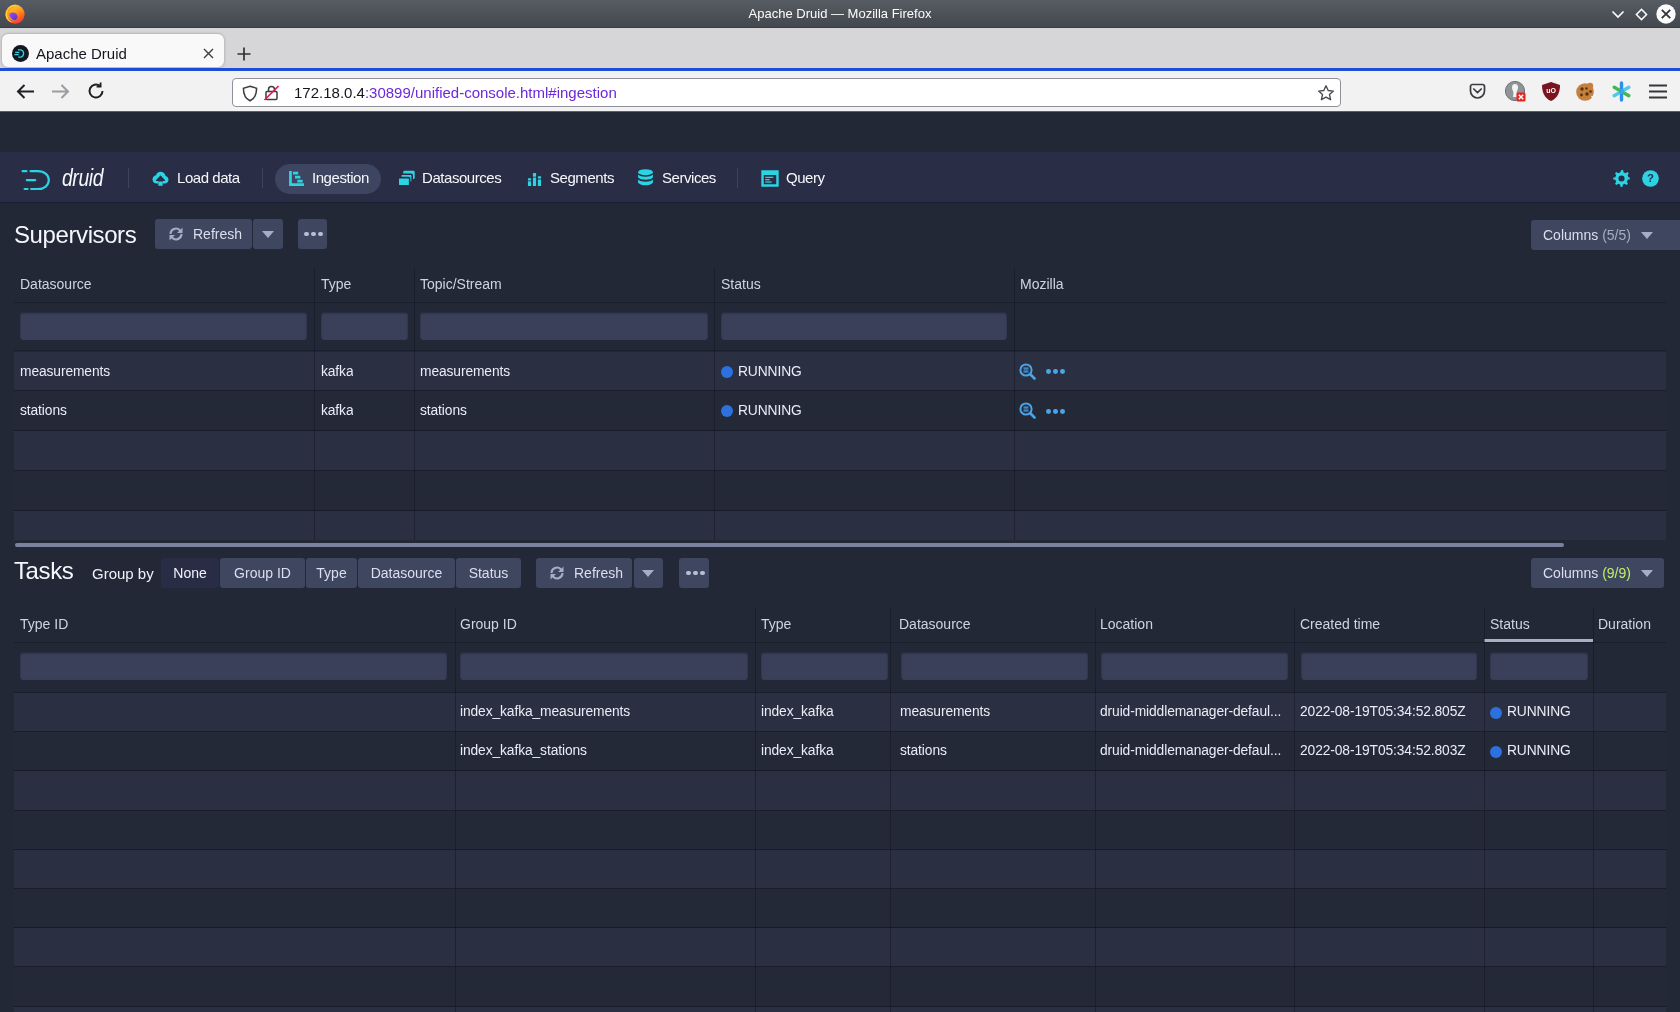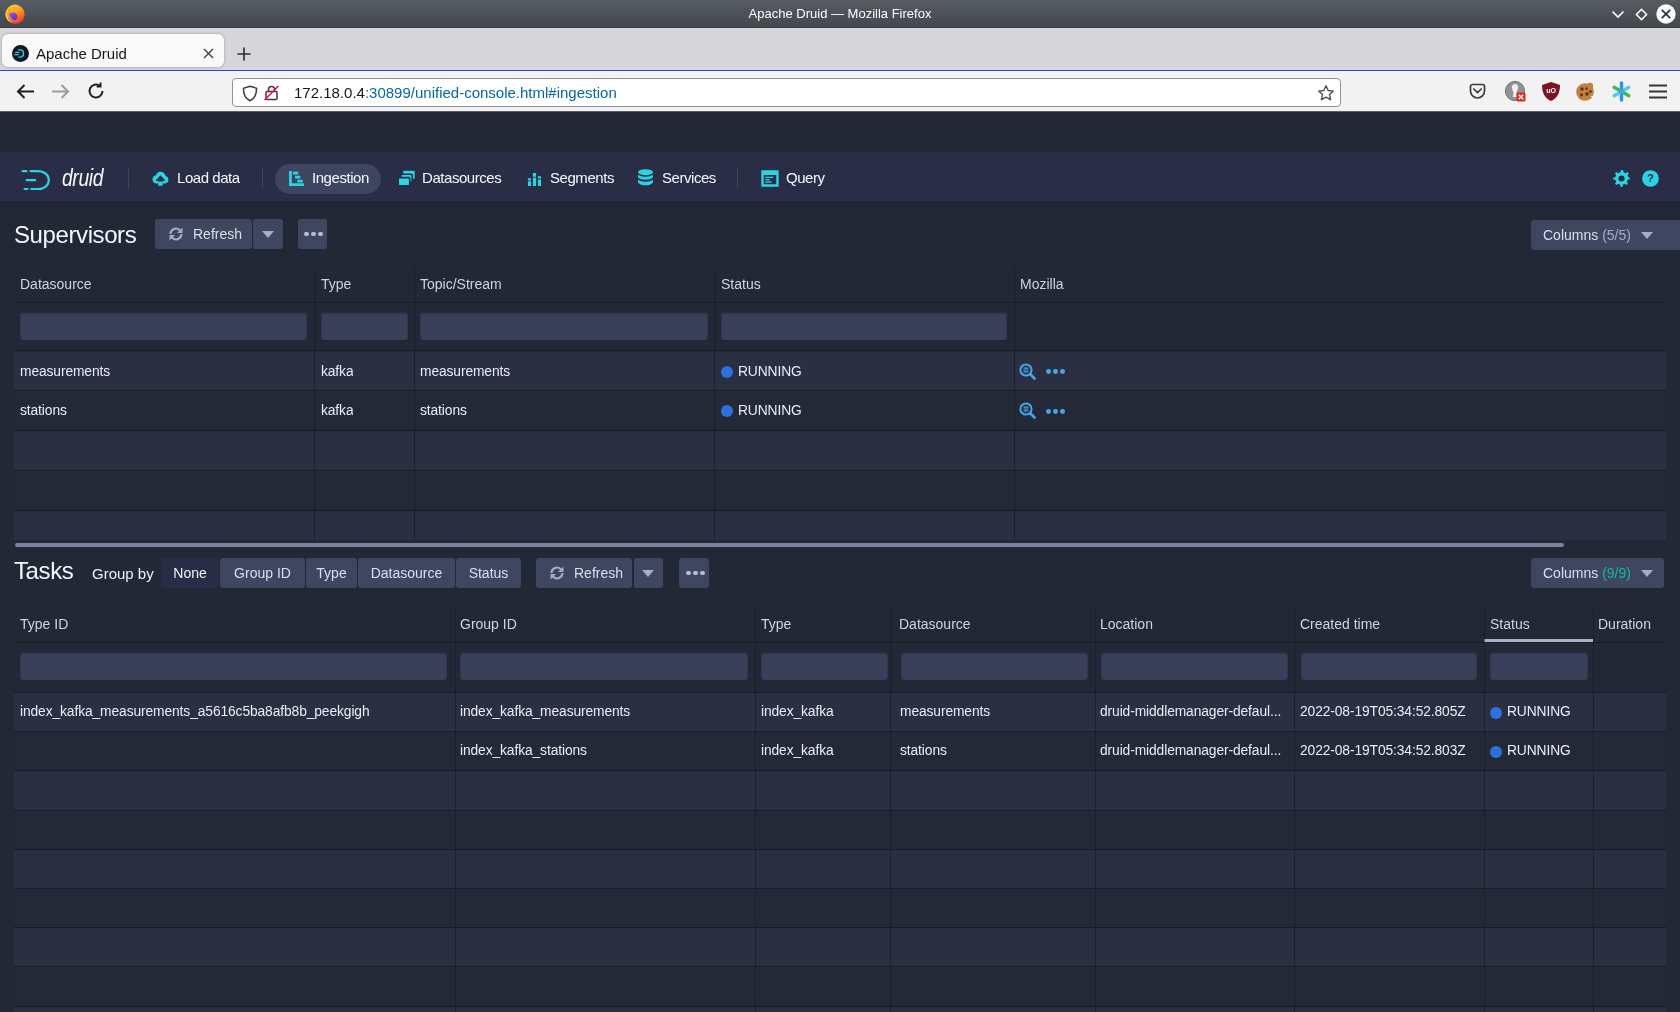--- a/index.html
+++ b/index.html
@@ -7,31 +7,31 @@
   body { font-family:"Liberation Sans", sans-serif; }
   #stage { position:relative; width:1680px; height:1012px; background:#232837; overflow:hidden; }
   .abs { position:absolute; }
   svg { display:block; }
 
   
   #titlebar { position:absolute; left:0; top:0; width:1680px; height:28px;
     background:linear-gradient(#575c63,#43484e); border-bottom:1px solid #393d43; }
   #titlebar .title { position:absolute; left:0; right:0; top:0; height:28px;
     text-align:center; line-height:28px; color:#fcfcfc; font-size:13px; }
-  #tabbar { position:absolute; left:0; top:28px; width:1680px; height:43px; background:#d6d6d8; border-bottom:1px solid #1d4ed8; }
+  #tabbar { position:absolute; left:0; top:28px; width:1680px; height:43px; background:#d6d6d8; border-bottom:3px solid #1d4ed8; }
   #tab { position:absolute; left:2px; top:6px; width:222px; height:33px; background:#f9f9fa;
     border-radius:6px; box-shadow:0 0 3px rgba(0,0,0,.3); }
   #tab .tabtitle { position:absolute; left:34px; top:3px; height:33px; line-height:33px;
     font-size:15px; color:#16141c; }
   #toolbar { position:absolute; left:0; top:71px; width:1680px; height:41px; background:#f2f2f3;
     border-bottom:1px solid #5d5d68; }
   #urlbar { position:absolute; left:232px; top:7px; width:1109px; height:29px; background:#ffffff;
     border:1px solid #90909a; border-radius:4px; }
   #urltext { position:absolute; left:61px; top:0; height:27px; line-height:27px; font-size:15px; color:#16141c; white-space:nowrap; }
-  #urltext .dim { color:#0369a1; }
+  #urltext .dim { color:#6d28d9; }
 
   
   #app { position:absolute; left:0; top:112px; width:1680px; height:900px; background:#232837;margin-top:40px; }
   #navbar { position:absolute; left:0; top:0; width:1680px; height:51px; background:#292e46;
     border-bottom:1px solid #1a1f30; }
   .navtext { position:absolute; top:4px; height:44px; line-height:44px; color:#f6f8fc; font-size:15px; letter-spacing:-0.45px; }
   .navsep { position:absolute; top:16px; width:1px; height:20px; background:#3e4459; }
   #pill { position:absolute; left:275px; top:12px; width:106px; height:30px; background:#3e4560; border-radius:15px; }
 
   .h1 { position:absolute; color:#f5f7fd; font-size:24px; font-weight:500; letter-spacing:-0.4px; }
@@ -345,21 +345,21 @@
           </svg>
       </div>
       <div class="btn" style="left:679px;top:406px;width:30px">
         <div class="bluedots" style="left:7px;top:12.5px">
             <i style="background:#b9bfd2"></i>
             <i style="background:#b9bfd2"></i>
             <i style="background:#b9bfd2"></i>
           </div>
       </div>
       <div class="btn" style="left:1531px;top:406px;width:133px">
-        <span class="abs" style="left:12px">Columns <span style="color:#14b8a6">(9/9)</span></span>
+        <span class="abs" style="left:12px">Columns <span style="color:#bef264">(9/9)</span></span>
         <svg class="abs" style="left:110px;top:12px" width="12" height="7" viewBox="0 0 12 7">
             <path d="M0 0 H12 L6 7 Z" fill="#a6adc4"></path>
           </svg>
       </div>
 
       <div class="hdr" style="left:20px;top:464px">Type ID</div>
       <div class="hdr" style="left:460px;top:464px">Group ID</div>
       <div class="hdr" style="left:761px;top:464px">Type</div>
       <div class="hdr" style="left:899px;top:464px">Datasource</div>
       <div class="hdr" style="left:1100px;top:464px">Location</div>
@@ -371,21 +371,20 @@
       <div class="finput" style="left:20px;top:500px;width:427px"></div>
       <div class="finput" style="left:460px;top:500px;width:288px"></div>
       <div class="finput" style="left:761px;top:500px;width:127px"></div>
       <div class="finput" style="left:901px;top:500px;width:187px"></div>
       <div class="finput" style="left:1101px;top:500px;width:187px"></div>
       <div class="finput" style="left:1301px;top:500px;width:176px"></div>
       <div class="finput" style="left:1490px;top:500px;width:98px"></div>
       <div class="rowline" style="left:14px;width:1652px;top:540px"></div>
 
       <div class="row" style="top:541px;height:39.2px;background:#2a2f41;border-bottom:1px solid rgba(13,17,28,0.55)">
-        <span class="cell" style="left:6px;line-height:38px;width:430px">index_kafka_measurements_a5616c5ba8afb8b_peekgigh</span>
         <span class="cell" style="left:446px;line-height:38px">index_kafka_measurements</span>
         <span class="cell" style="left:747px;line-height:38px">index_kafka</span>
         <span class="cell" style="left:886px;line-height:38px">measurements</span>
         <span class="cell" style="left:1086px;line-height:38px;width:188px">druid-middlemanager-defaul...</span>
         <span class="cell" style="left:1286px;line-height:38px">2022-08-19T05:34:52.805Z</span>
         <span class="dot" style="left:1476px;top:13.5px"></span>
         <span class="cell" style="left:1493px;line-height:38px">RUNNING</span>
       </div>
       <div class="row" style="top:580.2px;height:39.2px;background:#242938;border-bottom:1px solid rgba(13,17,28,0.55)">
         <span class="cell" style="left:446px;line-height:38px">index_kafka_stations</span>

